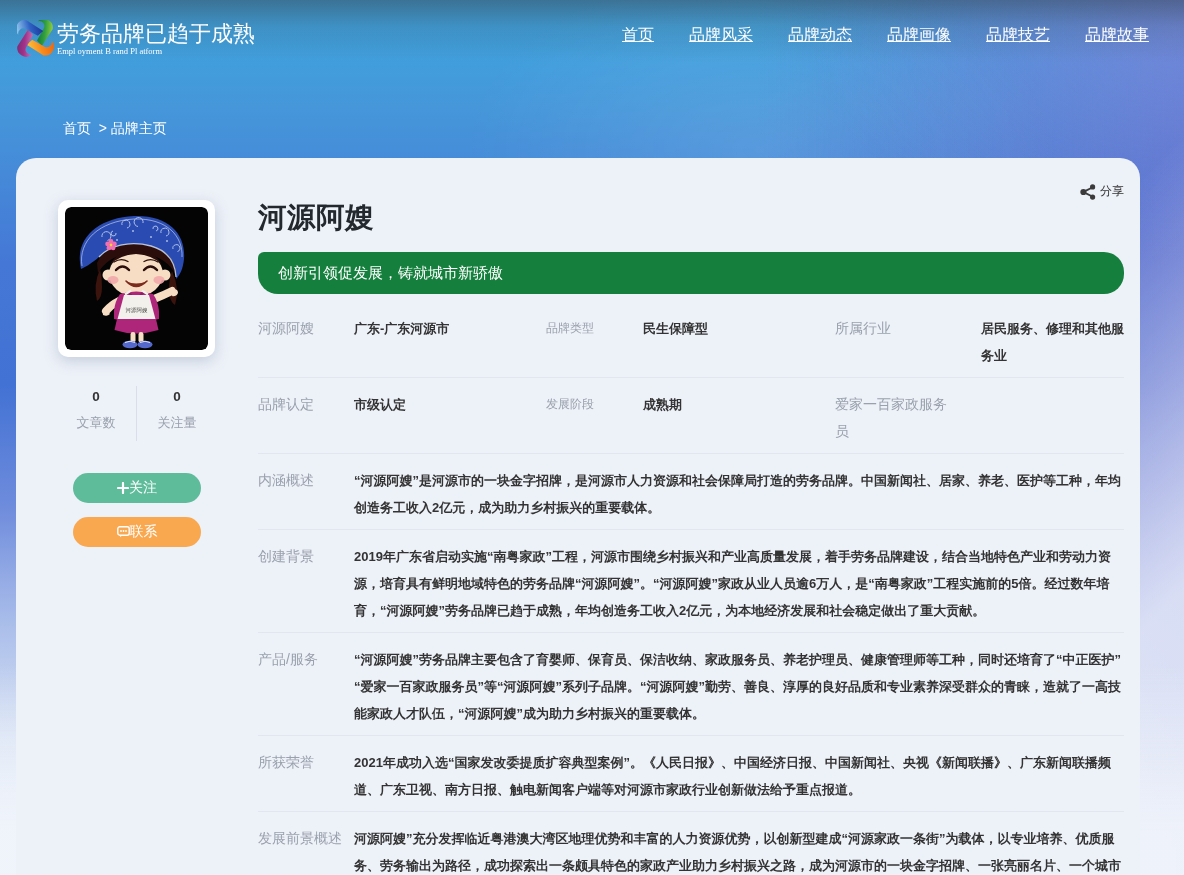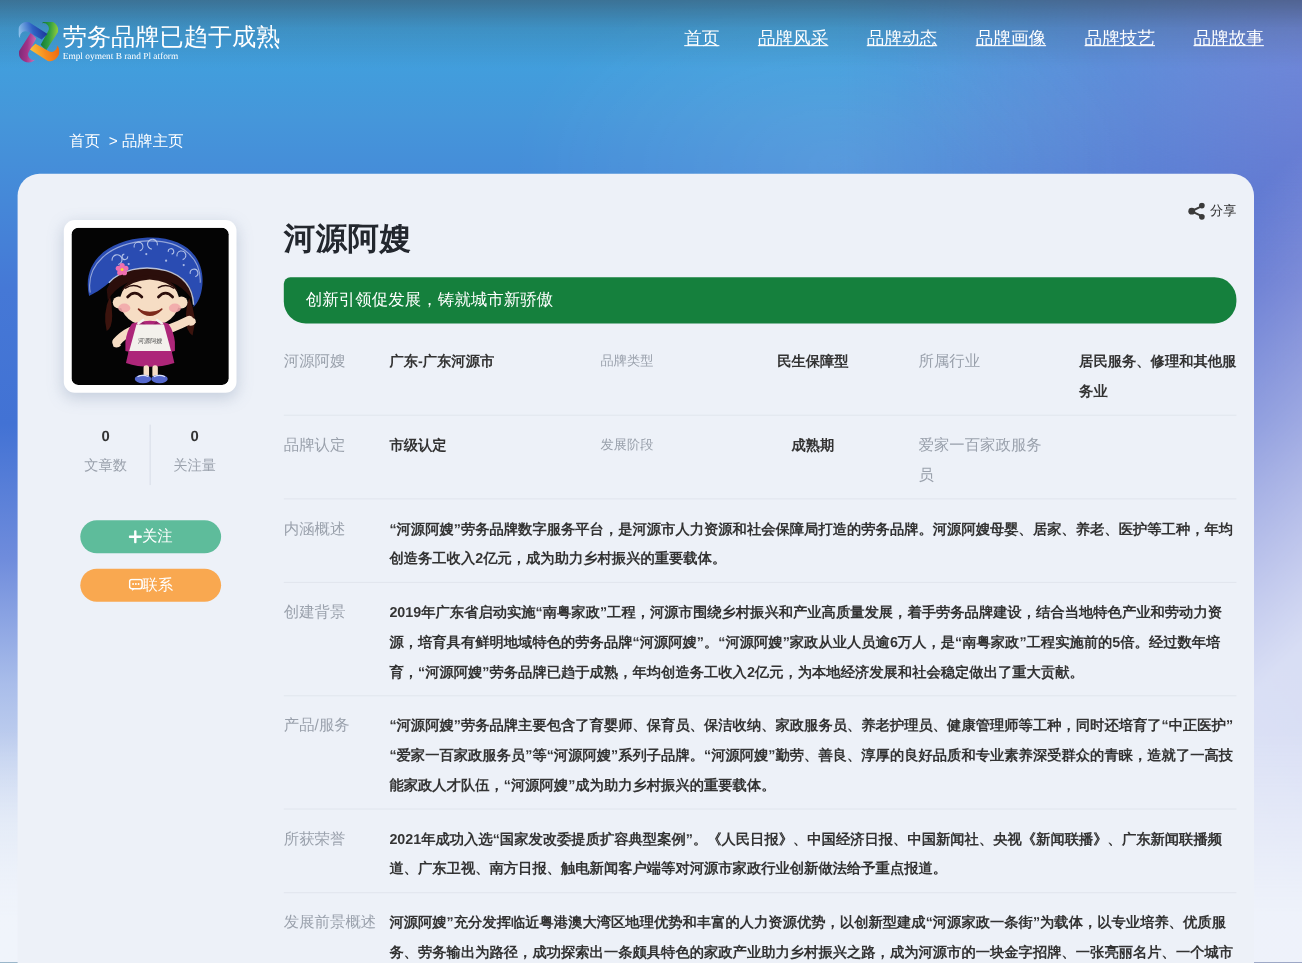--- a/index.html
+++ b/index.html
@@ -52,21 +52,21 @@
   margin-top:19px; height:42px; background:#15803d; border-radius:6px 20px 20px 20px;
   color:#fff; font-size:15px; line-height:42px; padding-left:20px;
 }
 .tbl { margin-top:8px; }
 .row { display:flex; border-bottom:1px solid #e2e6ee; padding:13px 0 8px; line-height:27px; }
 .row .lab { width:96px; flex:none; color:#9aa1ac; font-size:14px; }
 .row .val { font-size:13px; font-weight:bold; color:#333; }
 .row .lab2 { width:97px; flex:none; color:#9aa1ac; font-size:12px; }
 .row .lab3 { width:119px; flex:none; color:#9aa1ac; font-size:14px; }
 .row .v1 { width:192px; flex:none; }
-.row .v2 { width:192px; flex:none;text-align:center; }
+.row .v2 { width:192px; flex:none; }
 .row .v3 { flex:1;margin-left:27px; }
 .row p { font-size:13px; font-weight:bold; color:#333; flex:1; }
 </style>
 </head>
 <body>
   <svg class="logo" width="37" height="38" viewBox="0 0 37 38">
     <defs>
       <path id="arm" d="M 1.4,14.8 A 8.8 8.8 0 0 1 9.5,0.2 L 26.2,10.9 L 20.8,15.8 L 8.9,9.2 A 5.0 5.0 0 0 0 1.4,14.8 Z"></path>
       <linearGradient id="gb" x1="0.05" y1="0.6" x2="1" y2="0.45">
         <stop offset="0" stop-color="#8cc0ea"></stop>
@@ -238,21 +238,21 @@
         </div>
         <div class="row">
           <span class="lab">品牌认定</span>
           <span class="val v1">市级认定</span>
           <span class="lab2">发展阶段</span>
           <span class="val v2">成熟期</span>
           <span class="lab3">爱家一百家政服务员</span>
         </div>
         <div class="row">
           <span class="lab">内涵概述</span>
-          <p>“河源阿嫂”劳务品牌数字服务平台，是河源市人力资源和社会保障局打造的劳务品牌。河源阿嫂母婴、居家、养老、医护等工种，年均创造务工收入2亿元，成为助力乡村振兴的重要载体。</p>
+          <p>“河源阿嫂”是河源市的一块金字招牌，是河源市人力资源和社会保障局打造的劳务品牌。中国新闻社、居家、养老、医护等工种，年均创造务工收入2亿元，成为助力乡村振兴的重要载体。</p>
         </div>
         <div class="row">
           <span class="lab">创建背景</span>
           <p>2019年广东省启动实施“南粤家政”工程，河源市围绕乡村振兴和产业高质量发展，着手劳务品牌建设，结合当地特色产业和劳动力资源，培育具有鲜明地域特色的劳务品牌“河源阿嫂”。“河源阿嫂”家政从业人员逾6万人，是“南粤家政”工程实施前的5倍。经过数年培育，“河源阿嫂”劳务品牌已趋于成熟，年均创造务工收入2亿元，为本地经济发展和社会稳定做出了重大贡献。</p>
         </div>
         <div class="row">
           <span class="lab">产品/服务</span>
           <p>“河源阿嫂”劳务品牌主要包含了育婴师、保育员、保洁收纳、家政服务员、养老护理员、健康管理师等工种，同时还培育了“中正医护”“爱家一百家政服务员”等“河源阿嫂”系列子品牌。“河源阿嫂”勤劳、善良、淳厚的良好品质和专业素养深受群众的青睐，造就了一高技能家政人才队伍，“河源阿嫂”成为助力乡村振兴的重要载体。</p>
         </div>
         <div class="row">

